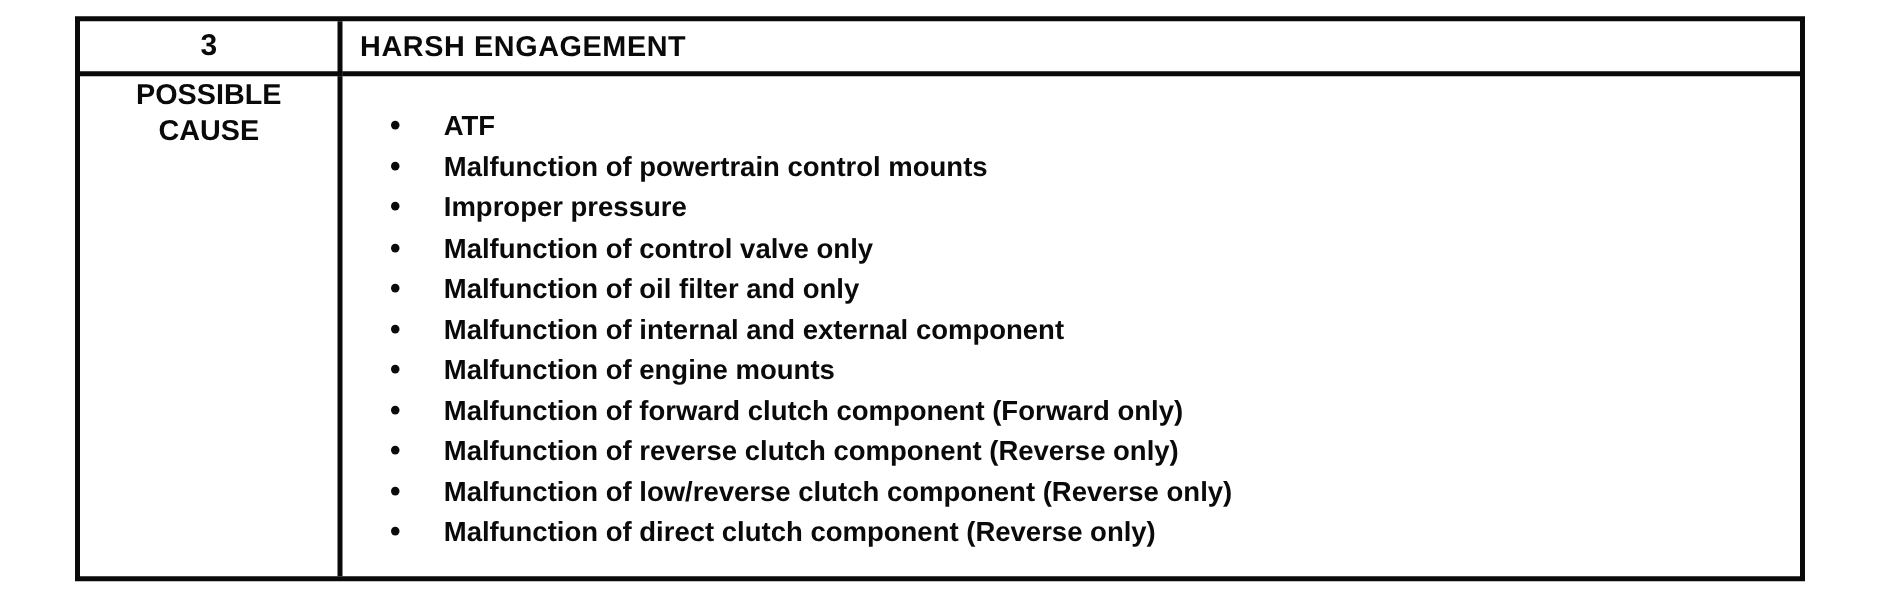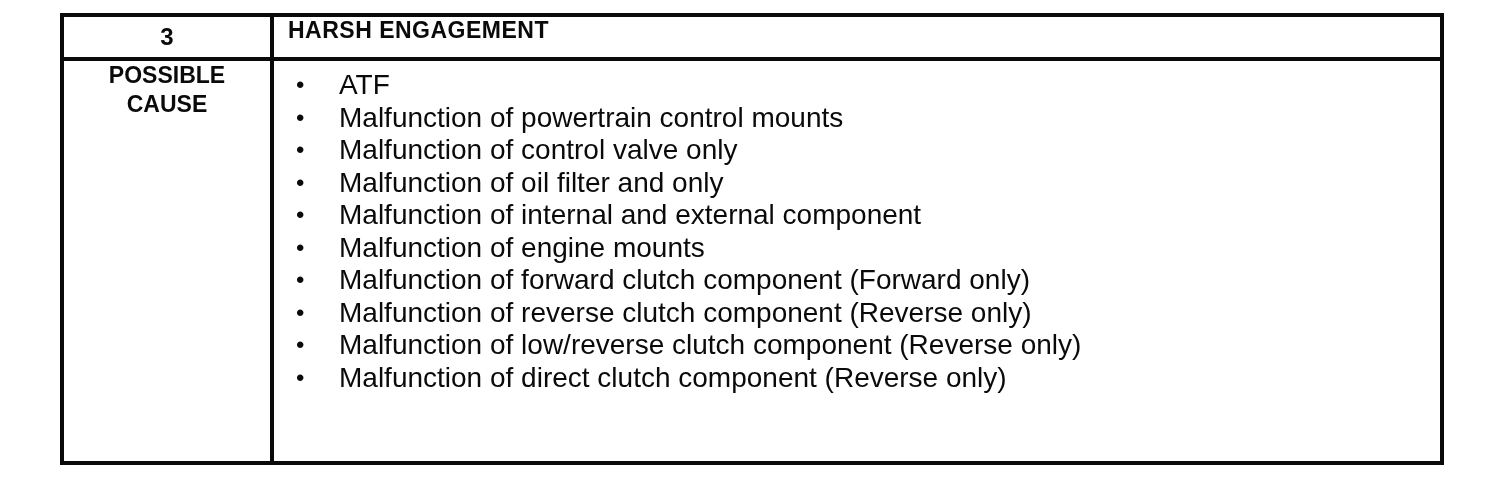--- a/index.html
+++ b/index.html
@@ -36,20 +36,21 @@
     border-bottom: 4px solid #0a0a0a;
     display: flex;
     align-items: center;
     justify-content: center;
     font-weight: bold;
     font-size: 24px;
   }
   .cell-title {
     border-bottom: 4px solid #0a0a0a;
     display: flex;
+    align-items: center;
     padding-left: 14px;
     font-weight: bold;
     font-size: 23px;
     letter-spacing: 0.5px;
   }
   .cell-label {
     border-right: 4px solid #0a0a0a;
     display: flex;
     flex-direction: column;
     align-items: center;
@@ -57,24 +58,25 @@
     font-weight: bold;
     font-size: 23px;
     line-height: 29px;
     text-align: center;
   }
   .cell-causes {
     padding-top: 8px;
   }
   ul.cause-list {
     list-style: none;
-    margin: 0;
+    margin: 16px;
     padding: 0;
-    font-size: 28px;
+    font-size: 22px;
     line-height: 32.5px;
+    font-weight: bold;
   }
   ul.cause-list li {
     position: relative;
     padding-left: 65px;
     white-space: nowrap;
   }
   ul.cause-list li::before {
     content: "\2022";
     position: absolute;
     left: 22px;
@@ -97,20 +99,21 @@
 
   <div class="cell cell-label">
     <span>POSSIBLE</span>
     <span>CAUSE</span>
   </div>
 
   <div class="cell cell-causes">
     <ul class="cause-list">
         <li>ATF</li>
         <li>Malfunction of powertrain control mounts</li>
+        <li>Improper pressure</li>
         <li>Malfunction of control valve only</li>
         <li>Malfunction of oil filter and only</li>
         <li>Malfunction of internal and external component</li>
         <li>Malfunction of engine mounts</li>
         <li>Malfunction of forward clutch component (Forward only)</li>
         <li>Malfunction of reverse clutch component (Reverse only)</li>
         <li>Malfunction of low/reverse clutch component (Reverse only)</li>
         <li>Malfunction of direct clutch component (Reverse only)</li>
       </ul>
   </div>

